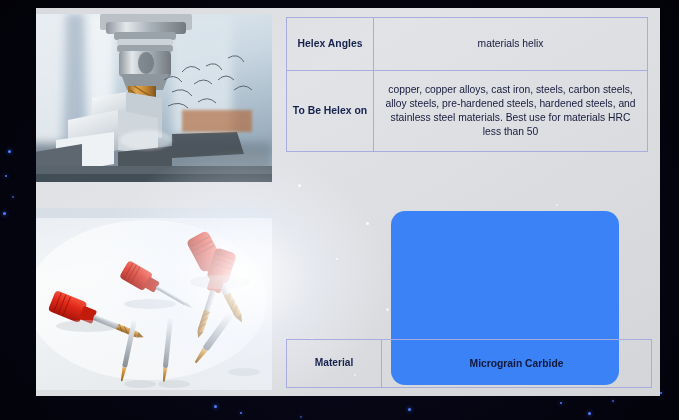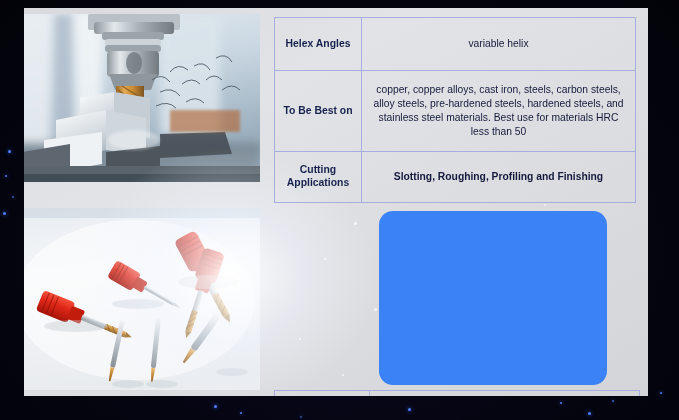--- a/index.html
+++ b/index.html
@@ -7,21 +7,21 @@
        font-family:"Liberation Sans","DejaVu Sans",sans-serif;}
 
   
   .stage{position:relative;width:679px;height:420px;
          background:radial-gradient(ellipse at 50% 60%, #0a0a22 0%, #050512 55%, #020208 100%);
          overflow:hidden;}
   .sparkle{position:absolute;border-radius:50%;background:#4f7dff;
            box-shadow:0 0 4px #3f6dff;pointer-events:none;}
 
   
-  .panel{position:absolute;left:24px;top:8px;width:624px;height:388px;
+  .panel{position:absolute;left:36px;top:8px;width:624px;height:388px;
          background:linear-gradient(150deg,#d9dadd 0%,#e2e3e6 30%,#dcdde0 60%,#d4d5d9 100%);
          overflow:hidden;}
   .glow{position:absolute;width:300px;height:260px;left:55px;top:140px;
         background:radial-gradient(ellipse at center, rgba(255,255,255,.92) 0%, rgba(240,245,255,.45) 35%, rgba(255,255,255,0) 70%);
         pointer-events:none;}
   .pdot{position:absolute;border-radius:50%;background:#fff;opacity:.85;pointer-events:none;}
 
   
   .photo{position:absolute;overflow:hidden;}
   #photo-mill{left:-14px;top:6px;width:250px;height:168px;}
@@ -291,29 +291,25 @@
     <div class="pdot" style="left:275px;top:330px;width:2px;height:2px;"></div>
     <div class="pdot" style="left:430px;top:352px;width:2px;height:2px;opacity:.6;"></div>
     <div class="pdot" style="left:520px;top:196px;width:2px;height:2px;opacity:.6;"></div>
     <div class="pdot" style="left:262px;top:176px;width:3px;height:3px;opacity:.8;"></div>
     <div class="pdot" style="left:318px;top:366px;width:2px;height:2px;opacity:.7;"></div>
 
     <table class="tbl z" id="table-specs">
       <tbody>
         <tr>
           <td class="lab" style="height:50px;">Helex Angles</td>
-          <td class="val">variable helix</td>
+          <td class="val">materials helix</td>
         </tr>
         <tr>
-          <td class="lab" style="height:78px;">To Be Best on</td>
+          <td class="lab" style="height:78px;">To Be Helex on</td>
           <td class="val" style="padding:3px 8px;margin-top:27px;">copper, copper alloys, cast iron, steels, carbon steels, alloy steels, pre-hardened steels, hardened steels, and stainless steel materials. Best use for materials HRC less than 50</td>
-        </tr>
-        <tr>
-          <td class="lab" style="height:48px;">Cutting Applications</td>
-          <td class="val" style="font-weight:700;">Slotting, Roughing, Profiling and Finishing</td>
         </tr>
       </tbody>
     </table>
 
     <div class="bluewrap"></div>
 
     <table class="tbl z" id="table-build">
       <tbody>
         <tr>
           <td class="lab" style="height:45px;">Material</td>

